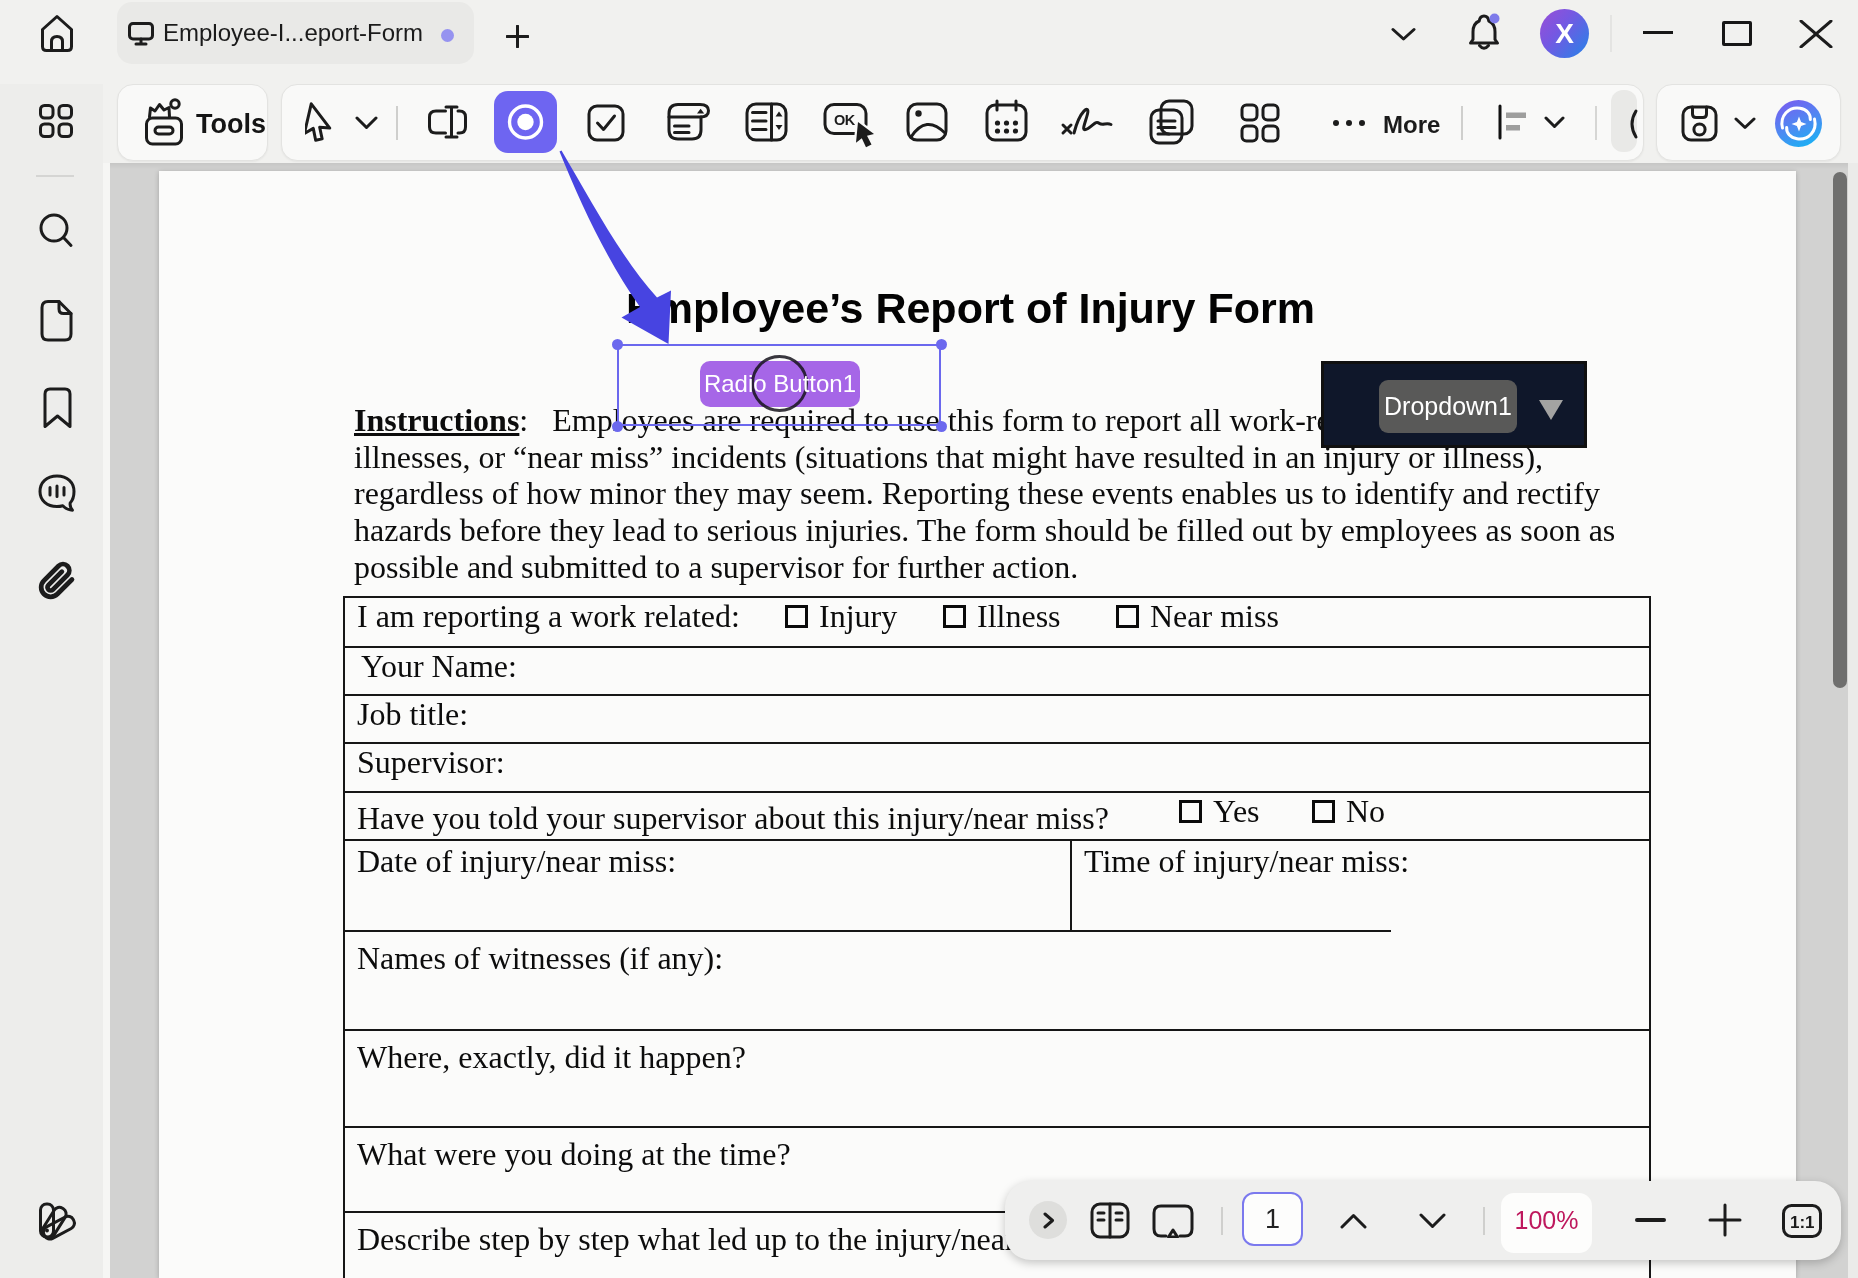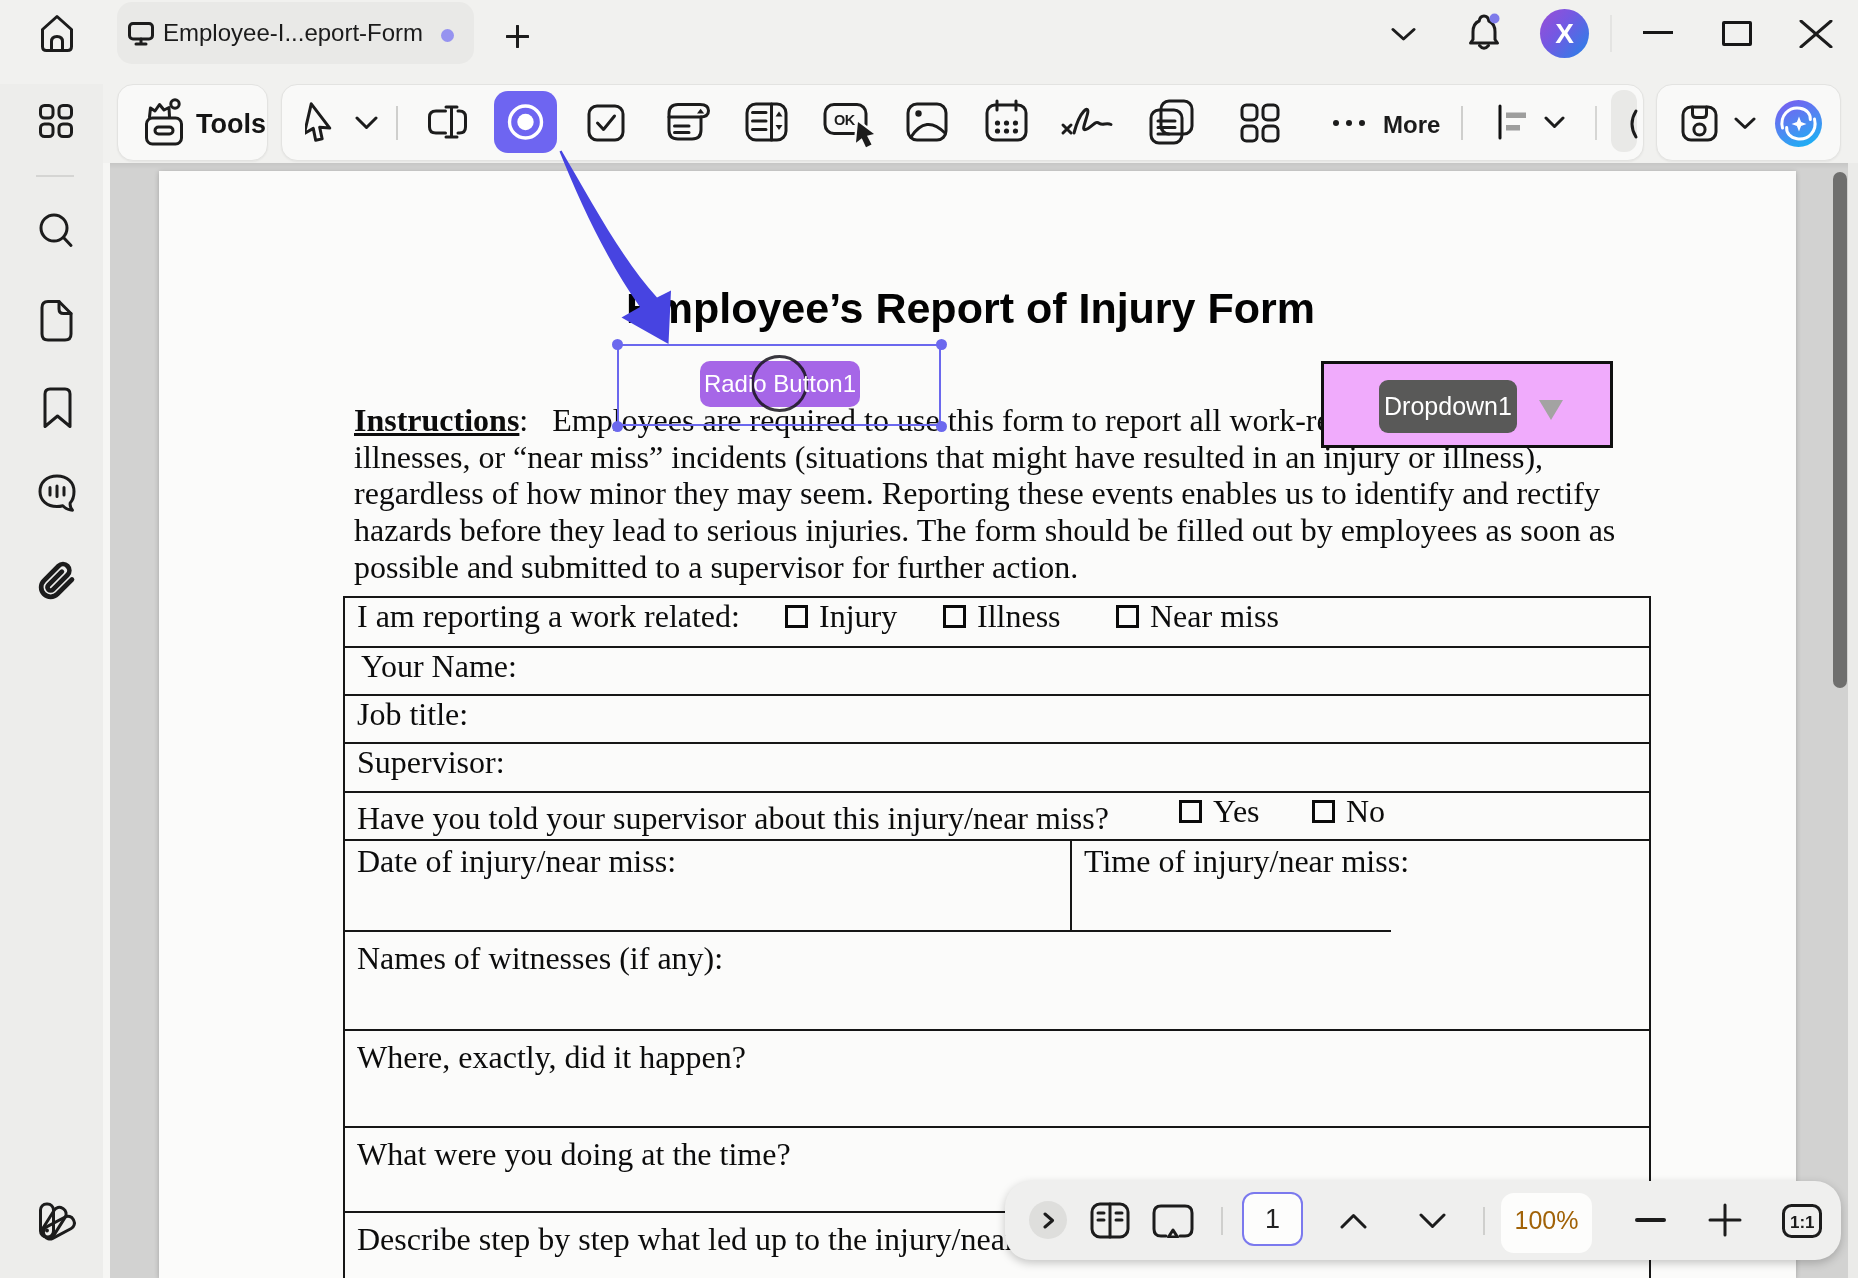--- a/index.html
+++ b/index.html
@@ -256,21 +256,21 @@
   <g transform="rotate(62 9 34)">
       <rect class="ic" stroke-width="3" fill="#ededeb" x="2.5" y="4" width="13" height="33" rx="6"></rect>
     </g>
   <g transform="rotate(32 9 34)">
       <rect class="ic" stroke-width="3" fill="#ededeb" x="2.5" y="4" width="13" height="33" rx="6"></rect>
     </g>
   <rect class="ic" stroke-width="3" fill="#ededeb" x="2.5" y="4" width="13" height="33" rx="6"></rect>
   <circle cx="9" cy="30.5" r="1.9" fill="#1c1c1c"></circle>
 </svg>
 
-<div class="abs" style="left:1321px; top:361px; width:292px; height:87px; background:#f0abfc; border:3px solid #101010; z-index:9;">
+<div class="abs" style="left:1321px; top:361px; width:266px; height:87px; background:#0f172a; border:3px solid #101010; z-index:9;">
   <div class="abs" style="left:55px; top:16px; width:138px; height:53px; border-radius:9px; background:#595958; color:#fff; font-size:25px; text-align:center; line-height:52px;">Dropdown1</div>
   <div class="abs" style="left:215px; top:36px; width:0; height:0; border-left:12px solid transparent; border-right:12px solid transparent; border-top:20px solid #a3a3a2;"></div>
 </div>
 
 <div class="abs" style="left:700px; top:361px; width:160px; height:46px; border-radius:10px; background:rgba(161,94,230,0.95); z-index:10;"></div>
 
 <svg class="abs" style="left:749px; top:353px; z-index:11;" width="61" height="61" viewBox="0 0 61 61">
   <circle cx="30.5" cy="30.5" r="27" stroke="rgba(22,20,28,0.85)" stroke-width="3" fill="none"></circle>
 </svg>
 
@@ -302,21 +302,21 @@
   </svg>
   <div class="sep" style="left:216px; top:26px; height:28px;"></div>
   <div class="abs" style="left:237px; top:11px; width:61px; height:54px; border-radius:12px; border:2.5px solid #7b79ee; background:#fdfdfc; font-size:27px; color:#222; text-align:center; line-height:50px;">1</div>
   <svg style="left:335px; top:32px;" width="27" height="16" viewBox="0 0 27 16">
     <path class="ic" stroke="#8b8b8a" stroke-width="3" d="M2,14 L13.5,2.5 L25,14"></path>
   </svg>
   <svg style="left:414px; top:32px;" width="27" height="16" viewBox="0 0 27 16">
     <path class="ic" stroke="#8b8b8a" stroke-width="3" d="M2,2 L13.5,13.5 L25,2"></path>
   </svg>
   <div class="sep" style="left:478px; top:26px; height:28px;"></div>
-  <div class="abs" style="left:496px; top:12px; width:91px; height:60px; border-radius:13px; background:#fdfdfc; font-size:25px; color:#a16207; text-align:center; line-height:54px;">100%</div>
+  <div class="abs" style="left:496px; top:12px; width:91px; height:60px; border-radius:13px; background:#fdfdfc; font-size:25px; color:#be185d; text-align:center; line-height:54px;">100%</div>
   <div class="abs" style="left:630px; top:37px; width:31px; height:3.5px; border-radius:2px; background:#1c1c1c;"></div>
   <svg style="left:703px; top:22px;" width="34" height="34" viewBox="0 0 34 34">
     <path class="ic" stroke-width="3.2" d="M17,2 V32 M2,17 H32"></path>
   </svg>
   <svg style="left:777px; top:23px;" width="40" height="34" viewBox="0 0 40 34">
     <rect class="ic" stroke-width="2.8" x="1.5" y="1.5" width="37" height="31" rx="8"></rect>
     <text x="8" y="23.5" font-family="Liberation Sans" font-size="17" font-weight="bold" fill="#1c1c1c" stroke="none">1:1</text>
   </svg>
 </div>
 

